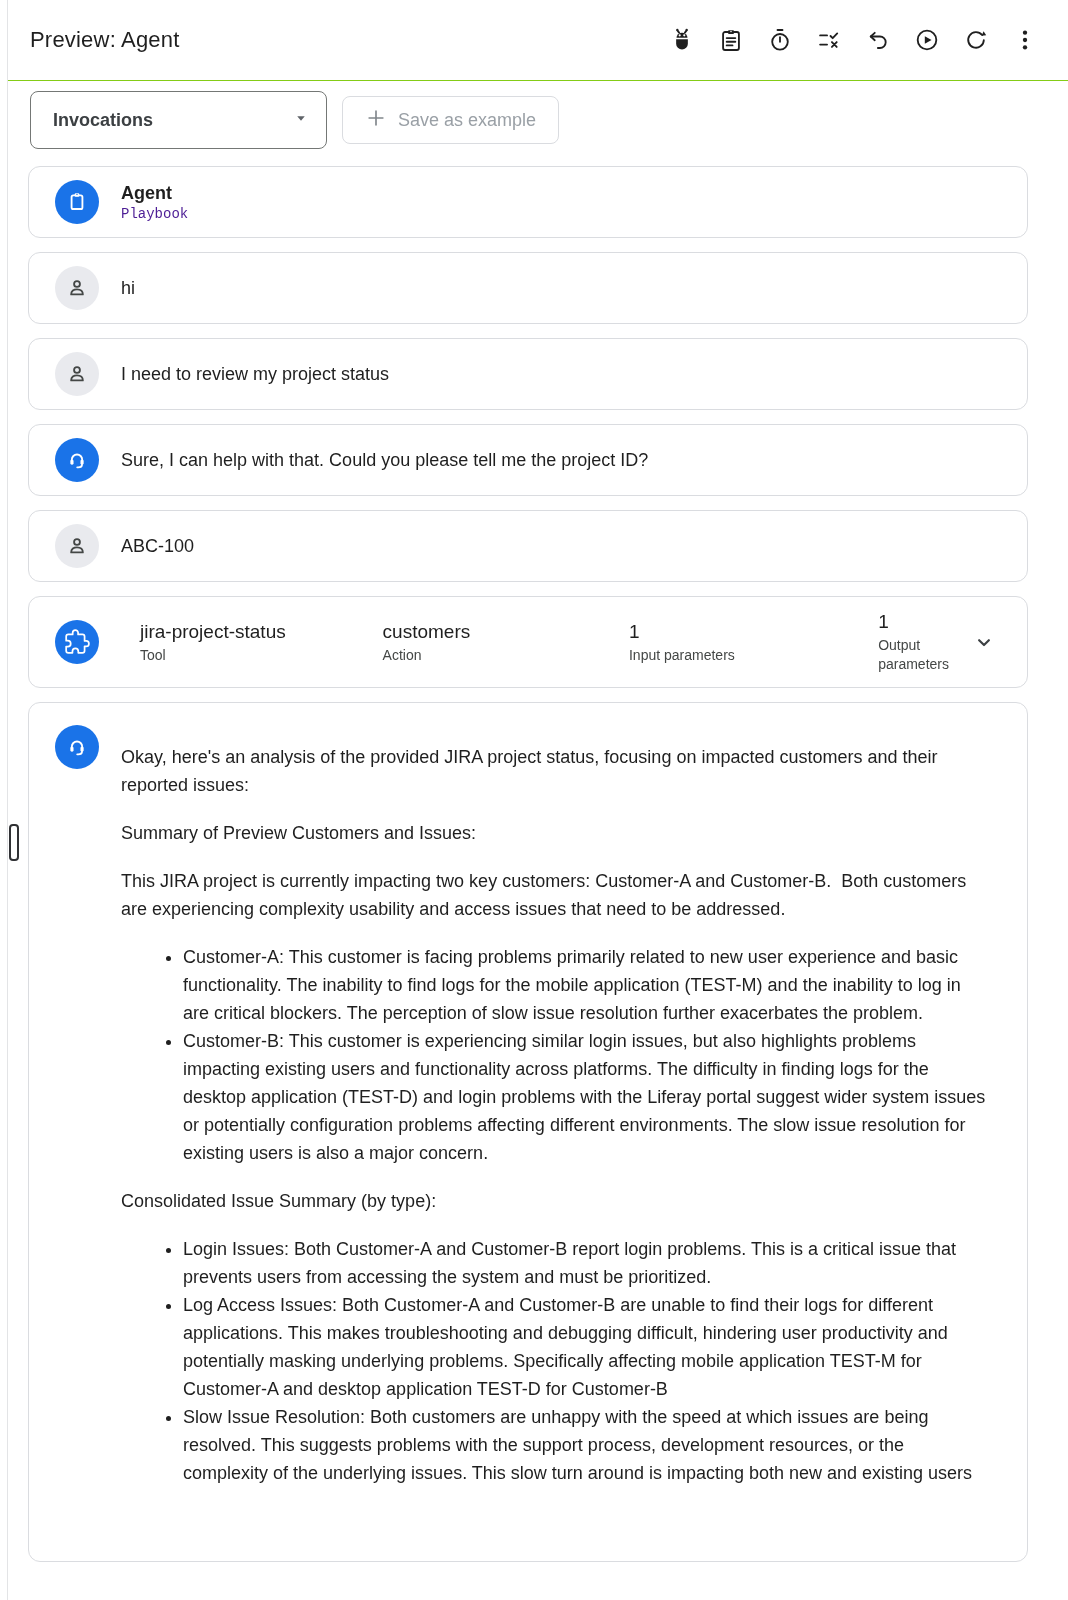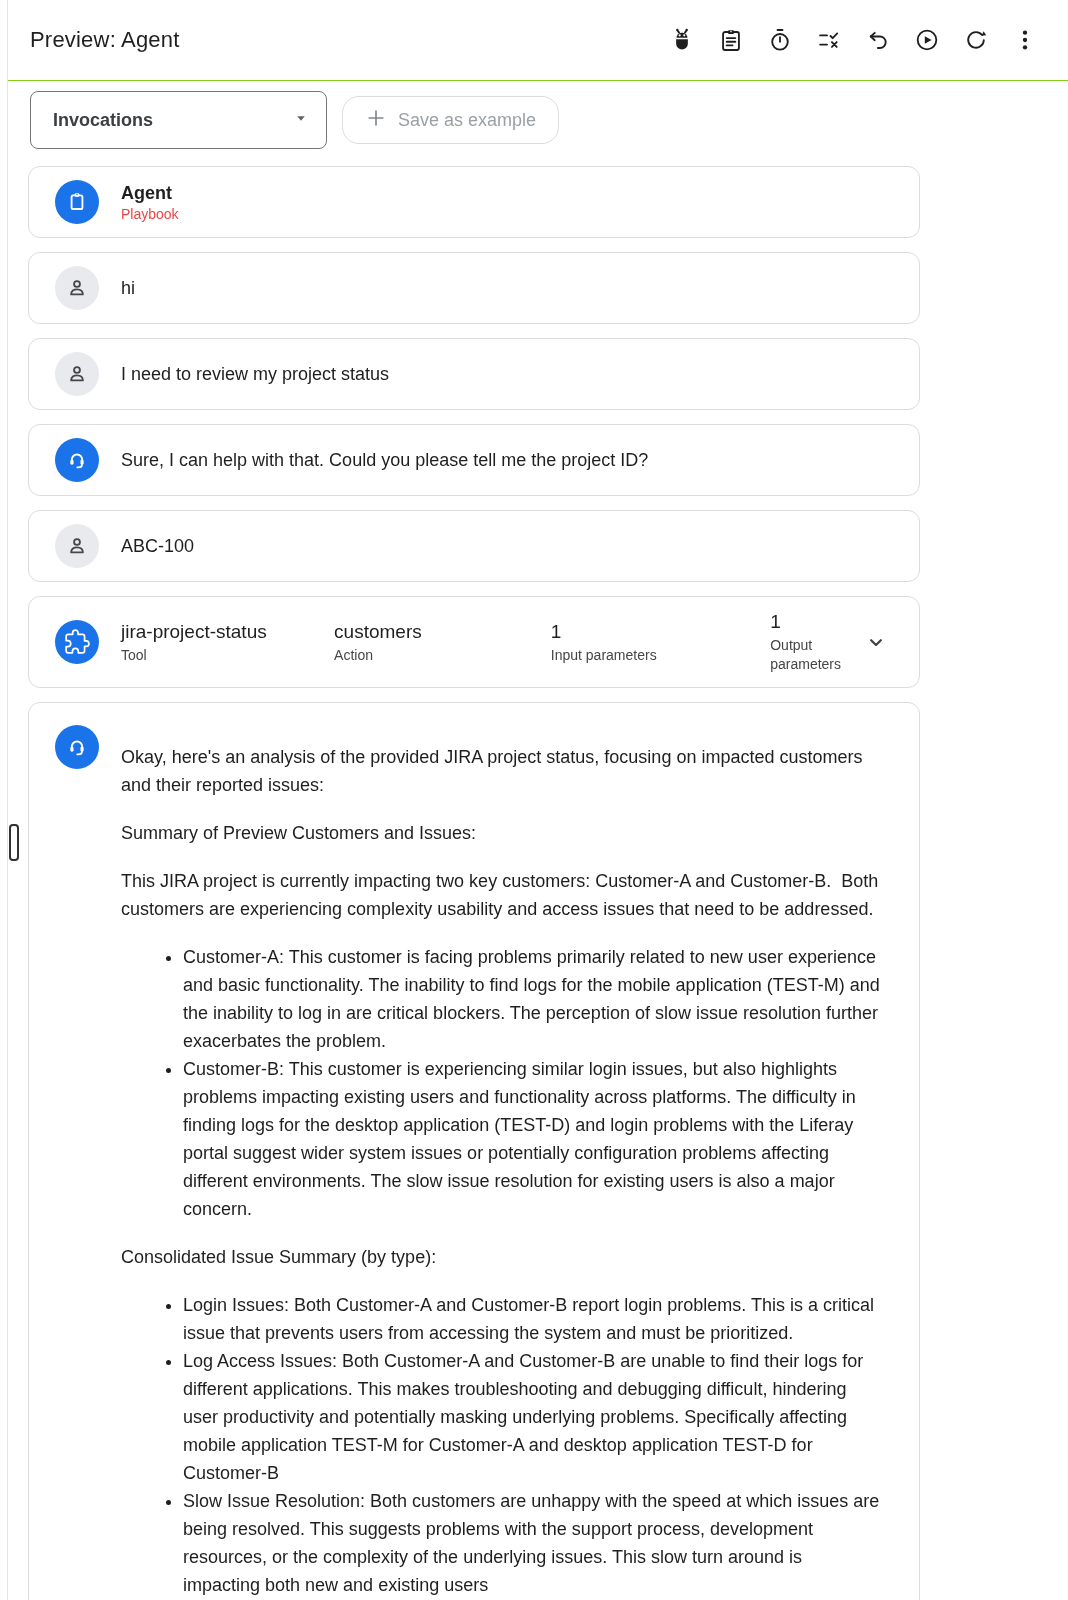--- a/index.html
+++ b/index.html
@@ -20,40 +20,40 @@
   .icon-btn{width:26px;height:26px;display:flex;align-items:center;justify-content:center;cursor:pointer;}
   .icon-btn svg{width:26px;height:26px;}
   .stk{fill:none;stroke:#1f1f1f;stroke-width:1.7;stroke-linecap:round;stroke-linejoin:round;}
   .fil{fill:#1f1f1f;stroke:none;}
 
   
   .toolbar{margin:10px 0 0 30px;display:flex;align-items:center;gap:15px;}
   .select{width:297px;height:58px;box-sizing:border-box;border:1px solid #747775;border-radius:8px;
     display:flex;align-items:center;justify-content:space-between;padding:0 16px 0 22px;cursor:pointer;background:#fff;font-weight:bold;}
   .select-label{font-size:18px;color:#3c4043;}
-  .save-btn{height:48px;box-sizing:border-box;border:1px solid #dadce0;border-radius:17px;
+  .save-btn{height:48px;box-sizing:border-box;border:1px solid #dadce0;border-radius:8px;
     display:flex;align-items:center;gap:11px;padding:0 22px;background:#fff;color:#9aa0a6;font-size:18px;cursor:default;}
 
   
   .conv{margin:17px 12px 0 28px;width:1028px;}
-  .card{box-sizing:border-box;width:892px;background:#fff;border:1px solid #dadce0;border-radius:12px;
+  .card{box-sizing:border-box;width:1000px;background:#fff;border:1px solid #dadce0;border-radius:12px;
     margin-bottom:14px;display:flex;align-items:center;gap:22px;padding:13px 30px 13px 26px;min-height:70px;}
   .avatar{flex:0 0 44px;width:44px;height:44px;border-radius:50%;display:flex;align-items:center;justify-content:center;}
   .avatar svg{width:26px;height:26px;}
   .avatar.blue{background:#1a73e8;}
   .avatar.gray{background:#e9eaee;}
   .wstk{fill:none;stroke:#ffffff;stroke-width:1.7;stroke-linecap:round;stroke-linejoin:round;}
   .gstk{fill:none;stroke:#444746;stroke-width:1.7;stroke-linecap:round;stroke-linejoin:round;}
   .msg-text{font-size:18px;color:#1f1f1f;white-space:pre-wrap;}
   .two-line .t1{font-size:18px;font-weight:bold;line-height:24px;color:#1f1f1f;}
-  .two-line .t2{font-size:14px;line-height:19px;color:#ef4444;}
+  .two-line .t2{font-size:14px;line-height:19px;color:#4c1d95;font-family:Liberation Mono, monospace;}
 
   
   .tool-card{align-items:center;}
-  .tcol{display:flex;flex-direction:column;justify-content:flex-start;}
+  .tcol{display:flex;flex-direction:column;justify-content:flex-start;margin-left:19px;}
   .tcol .v{font-size:19px;line-height:24px;color:#1f1f1f;}
   .tcol .l{font-size:14px;line-height:19px;color:#444746;margin-top:2px;}
   .tc1{width:212px;}.tc2{width:216px;}.tc3{width:219px;}.tc4{flex:1;}
   .chev{flex:0 0 26px;cursor:pointer;display:flex;align-items:center;justify-content:center;}
 
   
   .resp-card{align-items:flex-start;padding:22px 36px 22px 26px;min-height:860px;}
   .resp-body{font-size:18px;line-height:28px;color:#1f1f1f;max-width:900px;}
   .resp-body p{margin:20px 0 0;white-space:pre-wrap;}
   .resp-body p:first-child{margin-top:18px;}

